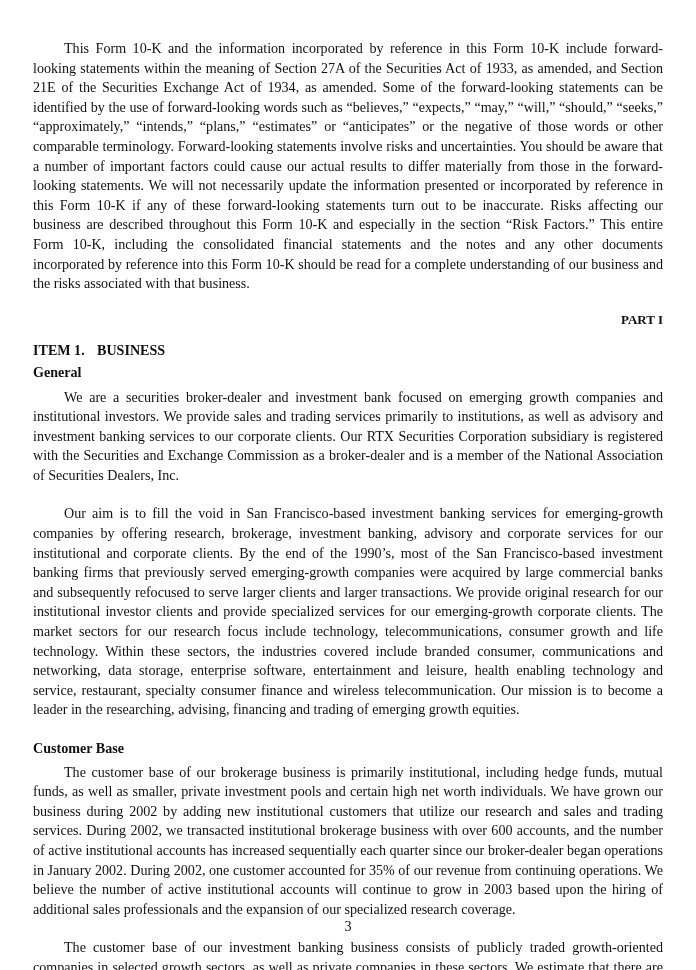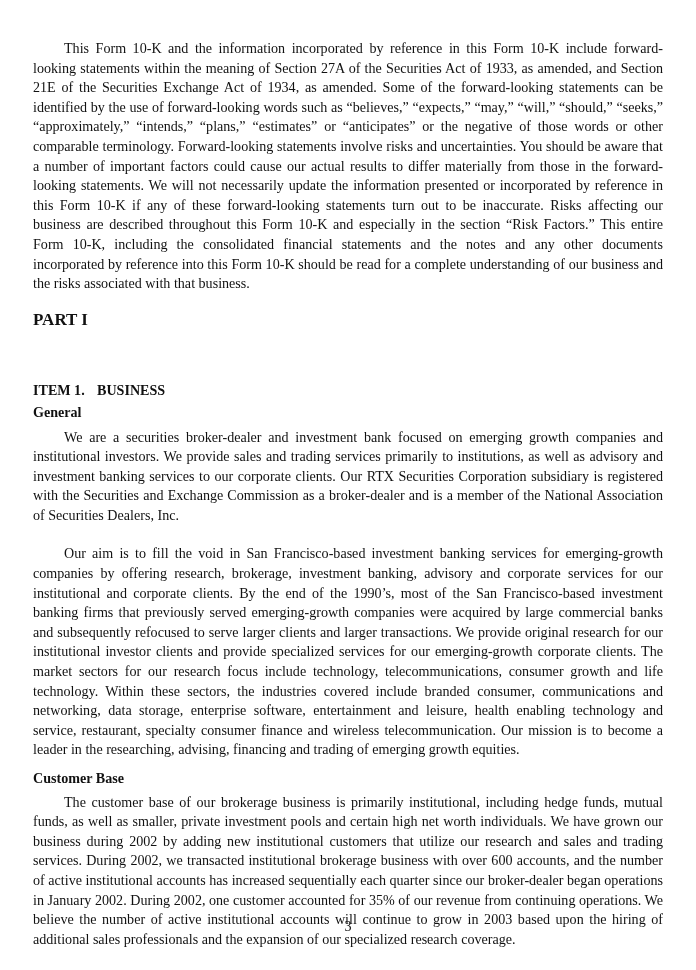--- a/index.html
+++ b/index.html
@@ -24,34 +24,33 @@
       line-height: 19.6px;
     }
     .para {
       margin: 0;
       text-align: justify;
       text-indent: 31px;
     }
     .italic {
     }
     .part-heading {
-      text-align: left;
+      text-align: right;
       font-weight: bold;
       margin: 0;
-      font-size: 17px;
+      font-size: 13px;
     }
     .item-heading {
       font-weight: bold;
       margin: 0;
       font-size: 14.1px;
     }
     .item-heading .num {
       display: inline-block;
       width: 64px;
-      margin-top: 40px;
     }
     .sub-heading {
       font-weight: bold;
       margin: 0;
       font-size: 14.1px;
     }
     .page-number {
       position: absolute;
       left: 0;
       width: 696px;
@@ -71,21 +70,21 @@
   <p class="part-heading" style="margin-top:16px;">PART I</p>
 
   <p class="item-heading" style="margin-top:12px;"><span class="num">ITEM 1.</span><span>BUSINESS</span></p>
 
   <p class="sub-heading" style="margin-top:2px;">General</p>
 
   <p class="para" style="margin-top:5px;">We are a securities broker-dealer and investment bank focused on emerging growth companies and institutional investors. We provide sales and trading services primarily to institutions, as well as advisory and investment banking services to our corporate clients. Our RTX Securities Corporation subsidiary is registered with the Securities and Exchange Commission as a broker-dealer and is a member of the National Association of Securities Dealers, Inc.</p>
 
   <p class="para" style="margin-top:19px;">Our aim is to fill the void in San Francisco-based investment banking services for emerging-growth companies by offering research, brokerage, investment banking, advisory and corporate services for our institutional and corporate clients. By the end of the 1990’s, most of the San Francisco-based investment banking firms that previously served emerging-growth companies were acquired by large commercial banks and subsequently refocused to serve larger clients and larger transactions. We provide original research for our institutional investor clients and provide specialized services for our emerging-growth corporate clients. The market sectors for our research focus include technology, telecommunications, consumer growth and life technology. Within these sectors, the industries covered include branded consumer, communications and networking, data storage, enterprise software, entertainment and leisure, health enabling technology and service, restaurant, specialty consumer finance and wireless telecommunication. Our mission is to become a leader in the researching, advising, financing and trading of emerging growth equities.</p>
 
-  <p class="sub-heading" style="margin-top:9px;">Customer Base</p>
+  <p class="sub-heading" style="margin-top:19px;">Customer Base</p>
 
   <p class="para" style="margin-top:4px;">The customer base of our brokerage business is primarily institutional, including hedge funds, mutual funds, as well as smaller, private investment pools and certain high net worth individuals. We have grown our business during 2002 by adding new institutional customers that utilize our research and sales and trading services. During 2002, we transacted institutional brokerage business with over 600 accounts, and the number of active institutional accounts has increased sequentially each quarter since our broker-dealer began operations in January 2002. During 2002, one customer accounted for 35% of our revenue from continuing operations. We believe the number of active institutional accounts will continue to grow in 2003 based upon the hiring of additional sales professionals and the expansion of our specialized research coverage.</p>
 
   <p class="para" style="margin-top:19px;">The customer base of our investment banking business consists of publicly traded growth-oriented companies in selected growth sectors, as well as private companies in these sectors. We estimate that there are approximately 5,000 publicly traded companies with market capitalizations under $1 billion. Many of the investment banks that previously served these clients have either been acquired by larger institutions and are focusing primarily on larger clients, or have disappeared altogether.</p>
 
 </div>
 
 <div class="page-number">3</div>
 
 </body></html>

